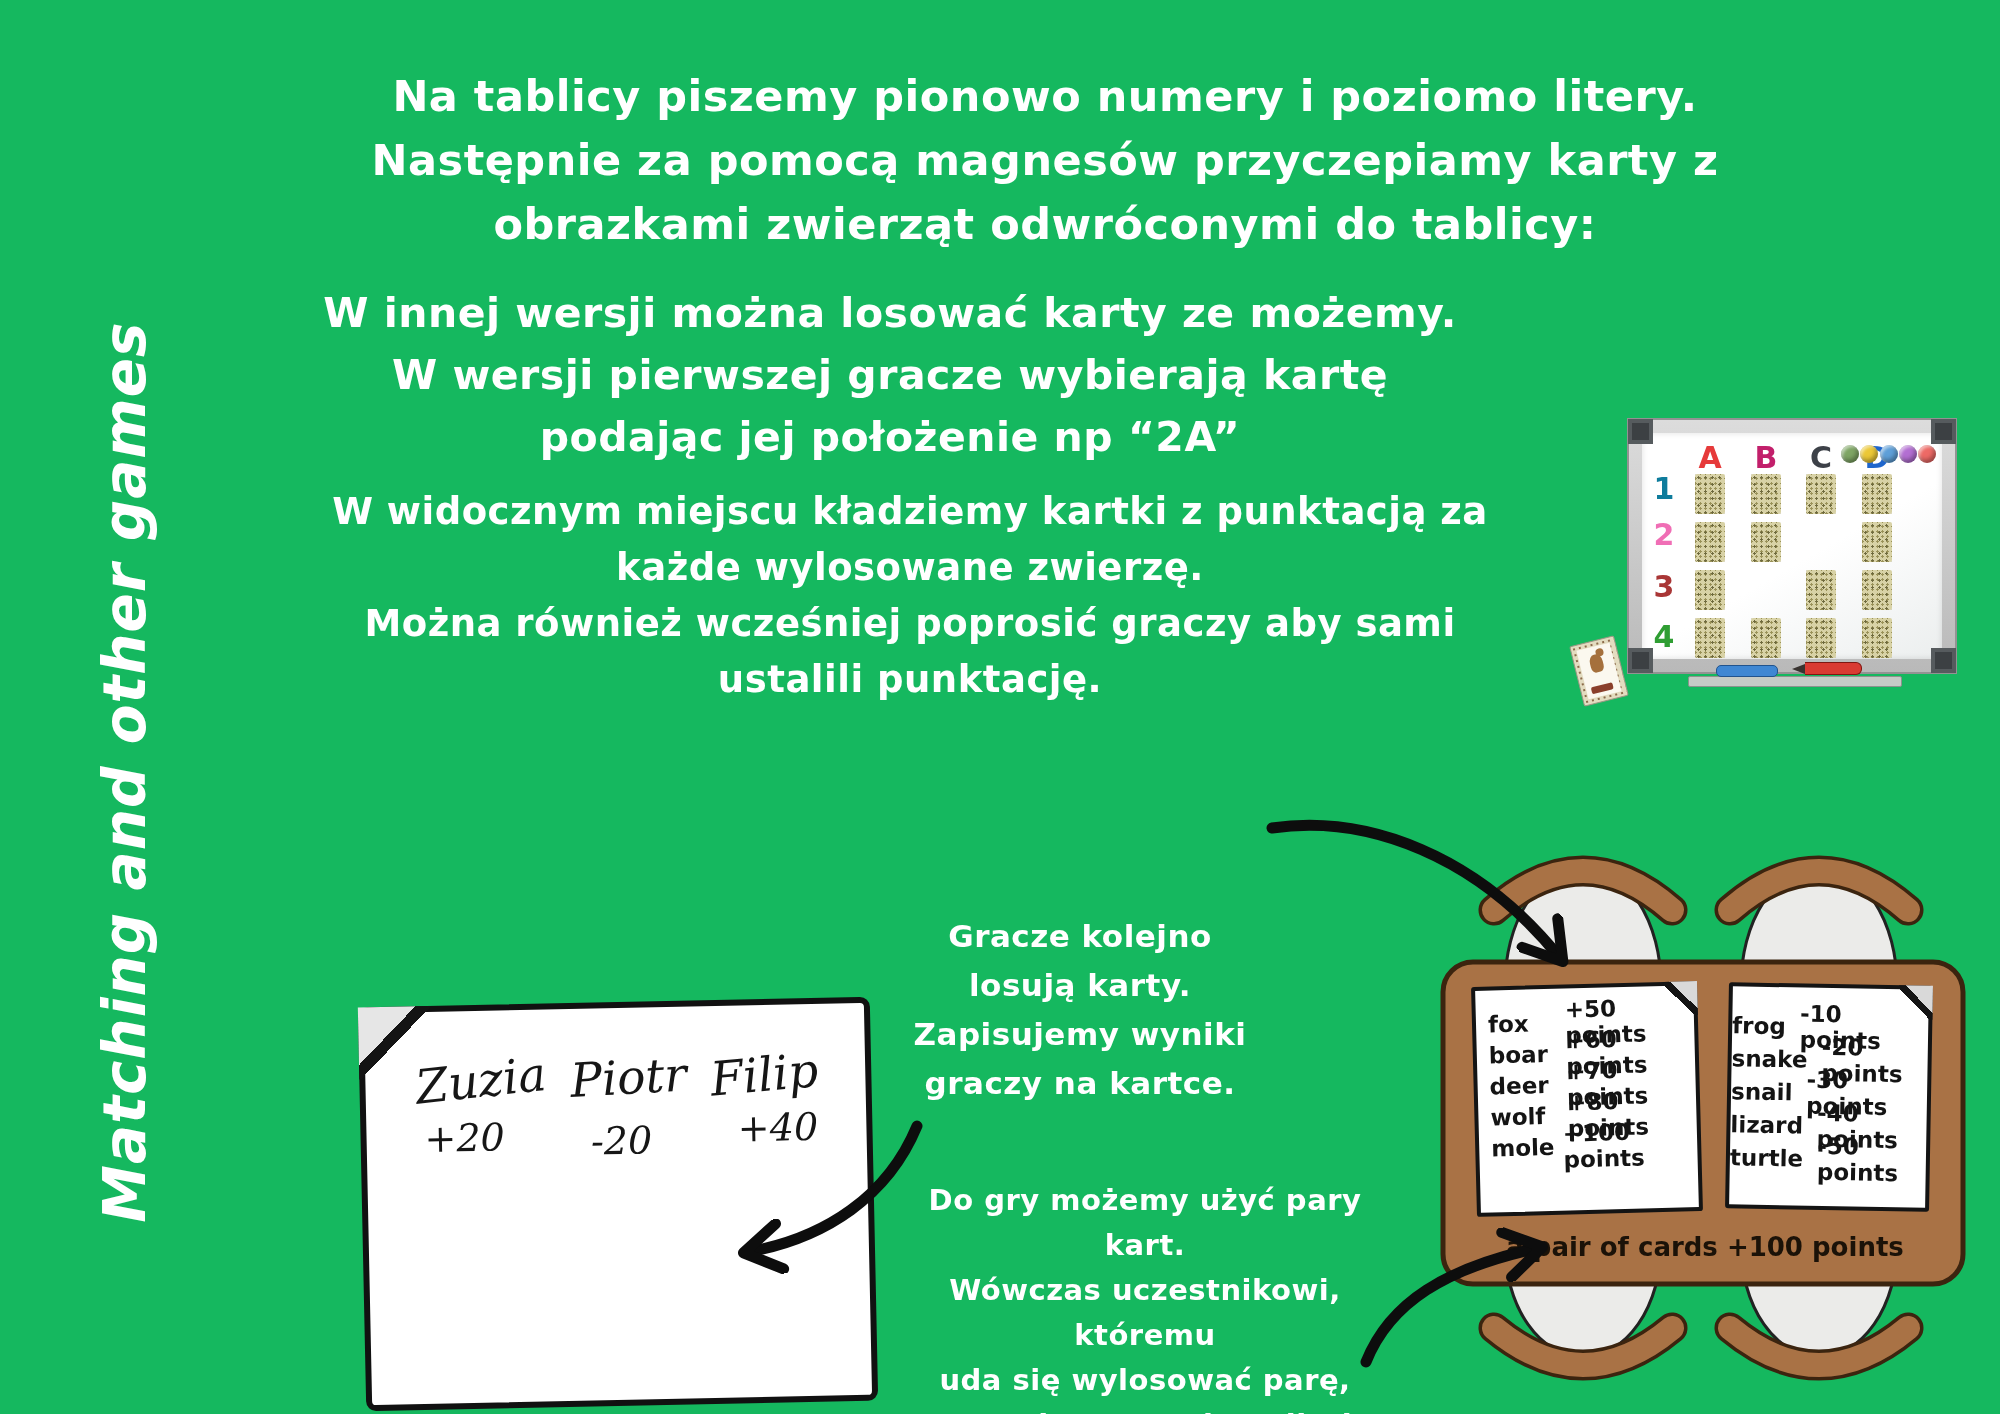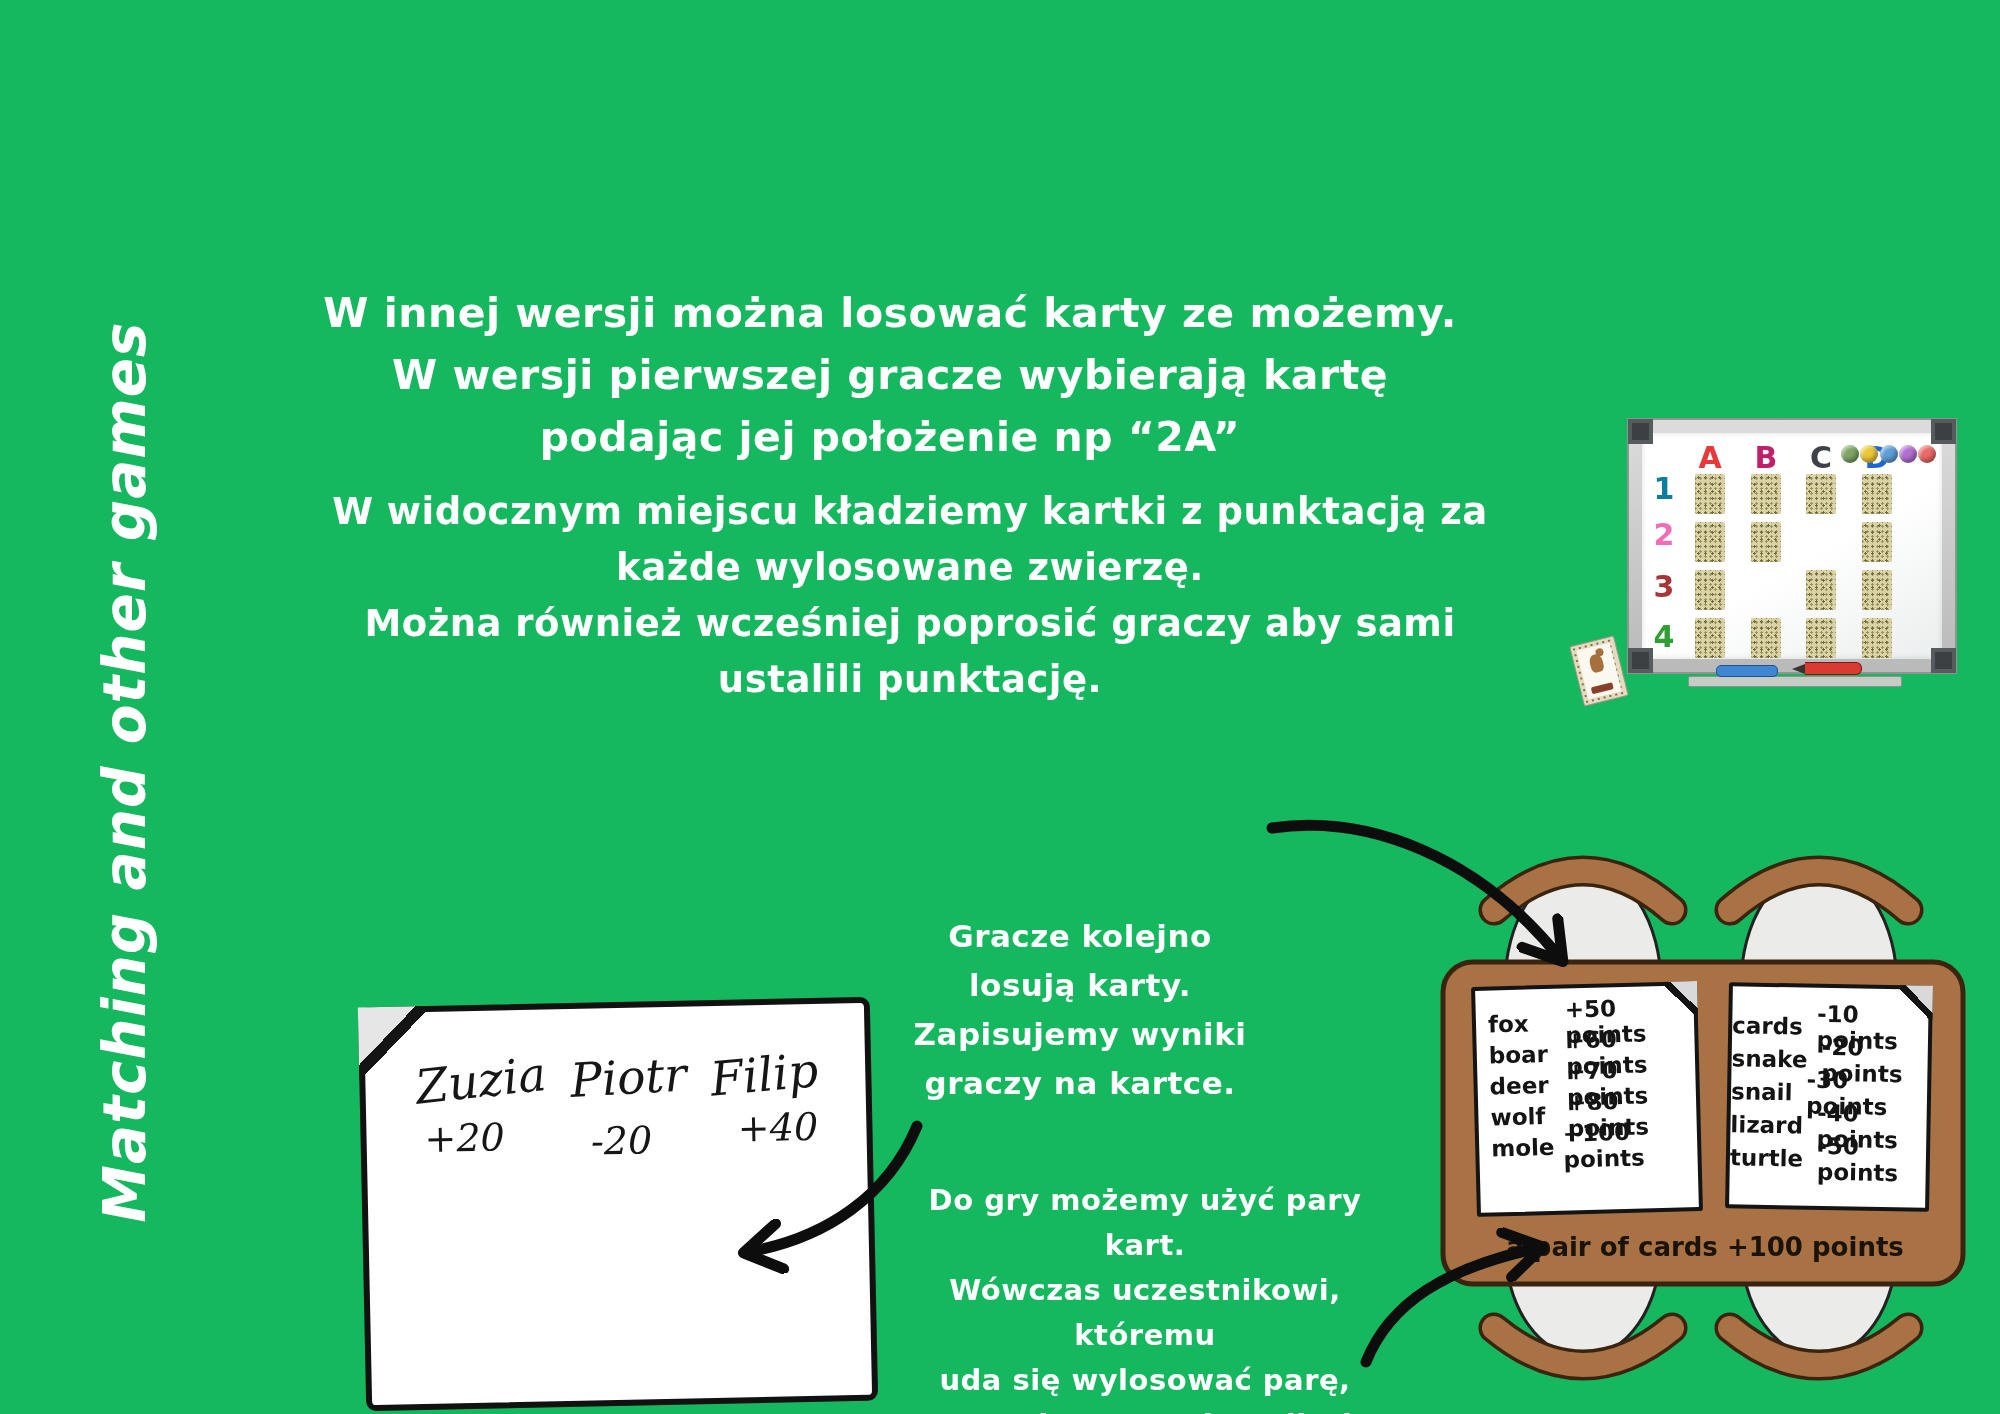--- a/index.html
+++ b/index.html
@@ -106,20 +106,23 @@
   .scores span:nth-child(2){ position:relative; top:6px; }
   .scores span:nth-child(3){ position:relative; top:-4px; }
 </style>
 </head>
 <body>
 
 <div class="canvas">
 
   <div class="vtitle">Matching and other games</div>
 
+  <div class="para p1">Na tablicy piszemy pionowo numery  i poziomo litery.
+Następnie za pomocą magnesów przyczepiamy karty z
+obrazkami zwierząt odwróconymi do tablicy:</div>
   <div class="para p2">W innej wersji można losować karty ze możemy.
 W wersji pierwszej gracze wybierają kartę
 podając jej położenie np “2A”</div>
   <div class="para p4">Gracze kolejno
 losują karty.
 Zapisujemy wyniki
 graczy na kartce.</div>
   <div class="para p3">W widocznym miejscu kładziemy kartki z punktacją za
 każde wylosowane zwierzę.
 Można również wcześniej poprosić graczy aby sami
@@ -232,21 +235,21 @@
       </div>
     <div class="prow">
         <span class="animal">mole</span>
         <span class="pts">+100 points</span>
       </div>
   </div>
 
   <div class="paper points-right">
     <div class="fold-tr"></div>
     <div class="prow">
-        <span class="animal">cards</span>
+        <span class="animal">frog</span>
         <span class="pts">-10 points</span>
       </div>
     <div class="prow">
         <span class="animal">snake</span>
         <span class="pts">-20 points</span>
       </div>
     <div class="prow">
         <span class="animal">snail</span>
         <span class="pts">-30 points</span>
       </div>

